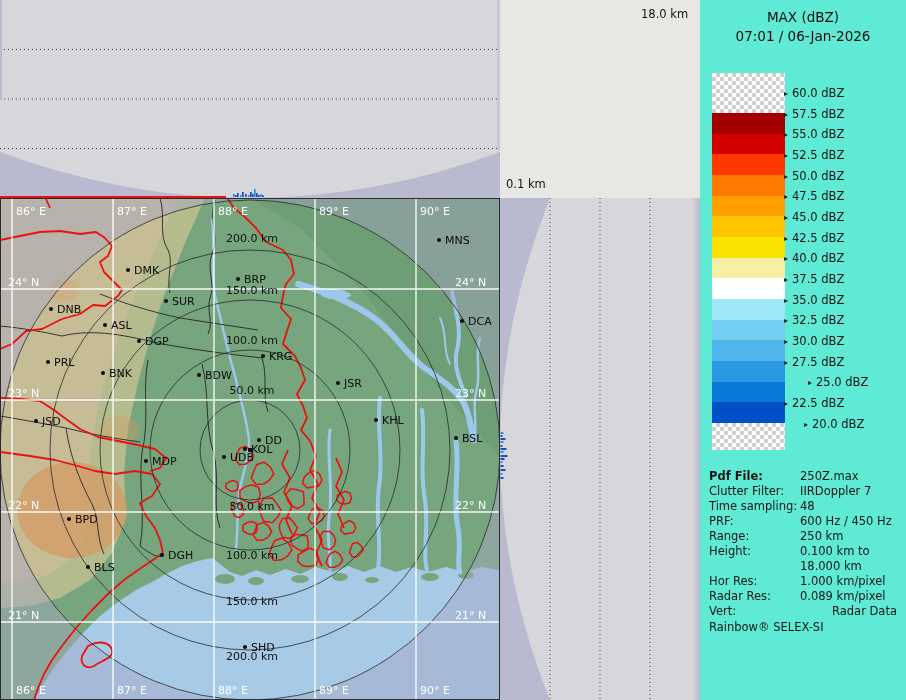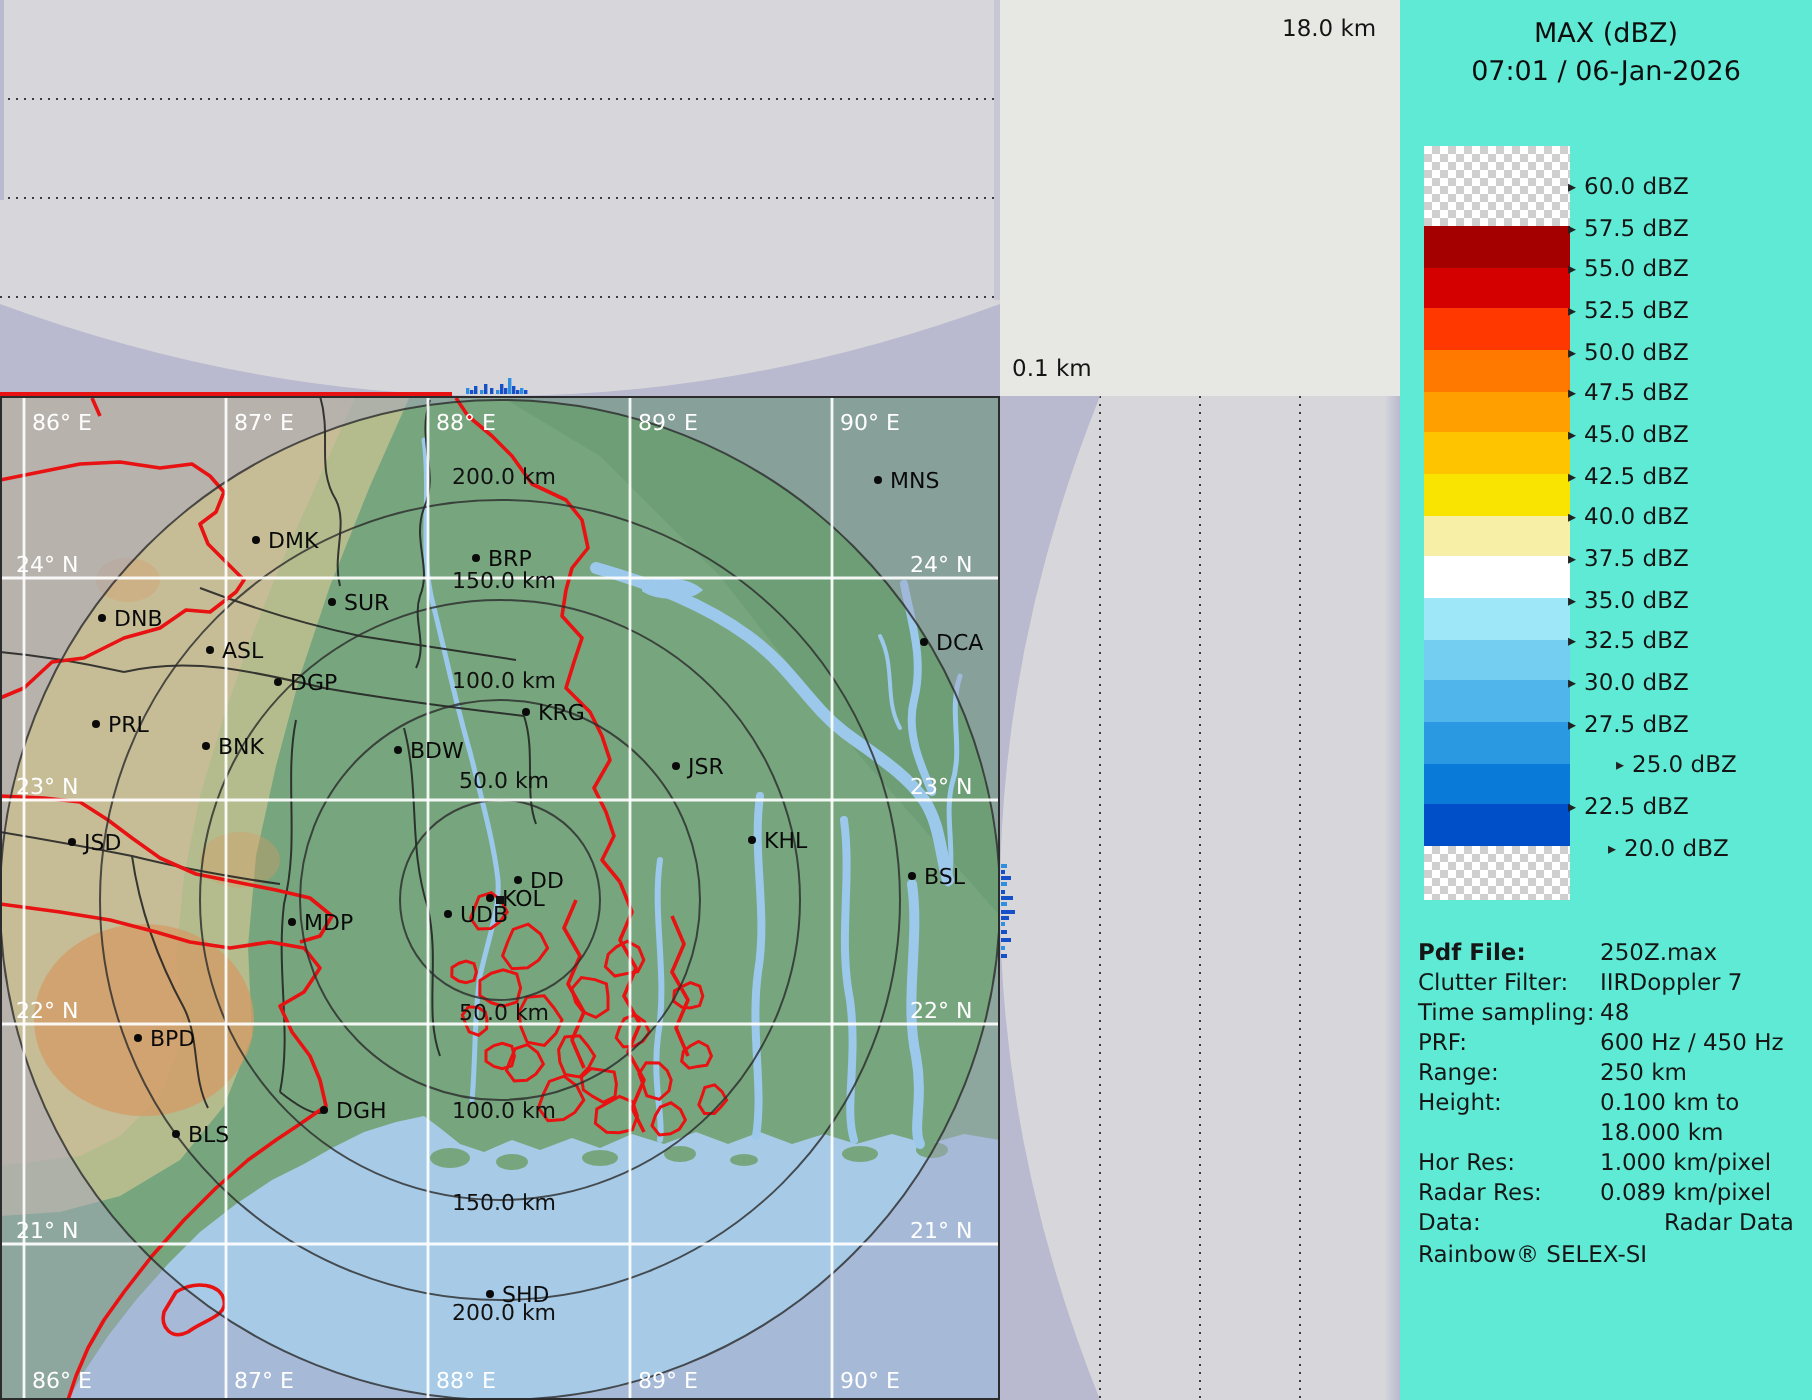--- a/index.html
+++ b/index.html
@@ -341,17 +341,17 @@
       <div class="meta-label" style="left: 9px; top: 529px; width: 90px; position: absolute;">Range:</div>
       <div class="meta-value" style="left: 100px; top: 529px; position: absolute;">250 km</div>
       <div class="meta-label" style="left: 9px; top: 544px; width: 90px; position: absolute;">Height:</div>
       <div class="meta-value" style="left: 100px; top: 544px; position: absolute;">0.100 km to</div>
       <div class="meta-label" style="left: 9px; top: 559px; width: 90px; position: absolute;"></div>
       <div class="meta-value" style="left: 100px; top: 559px; position: absolute;">18.000 km</div>
       <div class="meta-label" style="left: 9px; top: 574px; width: 90px; position: absolute;">Hor Res:</div>
       <div class="meta-value" style="left: 100px; top: 574px; position: absolute;">1.000 km/pixel</div>
       <div class="meta-label" style="left: 9px; top: 589px; width: 90px; position: absolute;">Radar Res:</div>
       <div class="meta-value" style="left: 100px; top: 589px; position: absolute;">0.089 km/pixel</div>
-      <div class="meta-label" style="left: 9px; top: 604px; width: 90px; position: absolute;">Data:</div>
+      <div class="meta-label" style="left: 9px; top: 604px; width: 90px; position: absolute;">Vert:</div>
       <div class="meta-value" style="left: 100px; top: 604px; position: absolute; margin-left: 32px;">Radar Data</div>
     </div>
   <div class="abs footer-line" style="left:9px;top:620px;">Rainbow® SELEX-SI</div>
 </div>
 
 </body></html>

